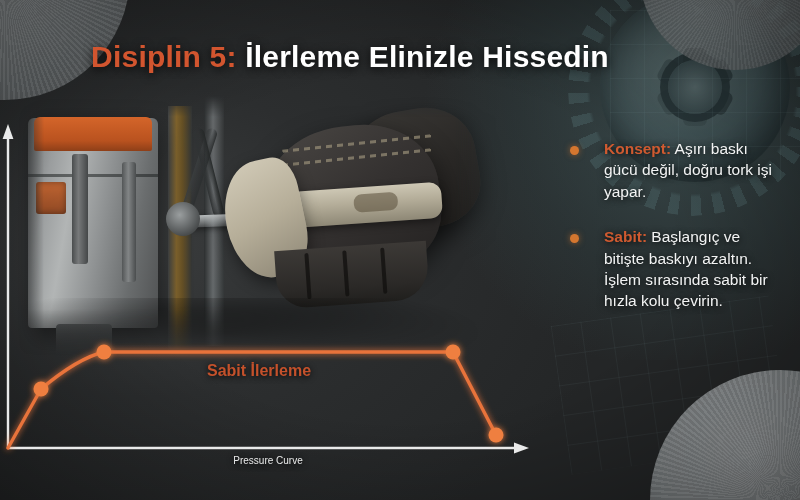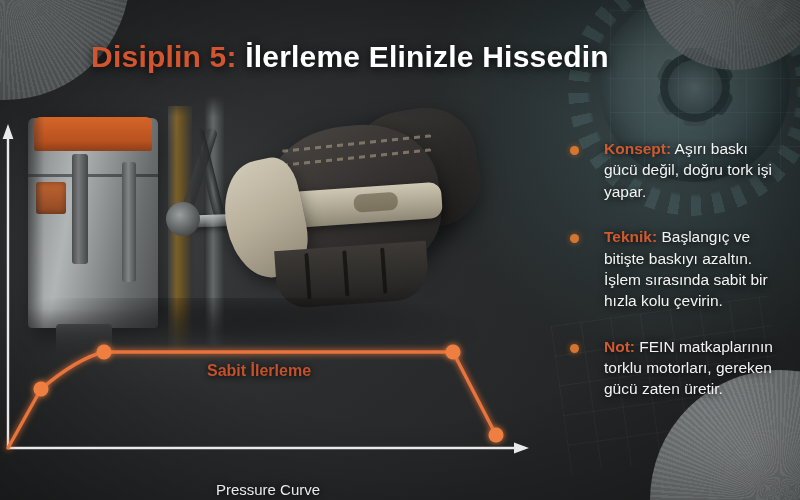--- a/index.html
+++ b/index.html
@@ -245,23 +245,22 @@
     color:#ffffff;
     text-shadow:0 2px 10px rgba(0,0,0,.85);
     white-space:nowrap;
   }
   .title .accent{ color:#d2552f;text-align:center; }
 
   
   .chart{ position:absolute;left:0;top:0;width:560px;height:500px; }
   .chart-caption{
     position:absolute;left:0;top:455px;width:536px;text-align:center;
-    color:#e9eaea;font-size:15px;
+    color:#e9eaea;font-size:10px;
     text-shadow:0 1px 6px rgba(0,0,0,.9);
-    margin-top:26px;
   }
   .chart-inline-label{
     position:absolute;left:207px;top:362px;
     color:#c4512b;font-size:16px;font-weight:bold;
     text-shadow:0 1px 6px rgba(0,0,0,.9);
   }
 
   
   .bullets{
     position:absolute;left:570px;top:126px;width:222px;
@@ -373,23 +372,19 @@
 
   <div class="bullets">
 
     <div class="bullet">
       <span class="dot"></span>
       <p><span class="lead">Konsept:</span><span> Aşırı baskı gücü değil, doğru tork işi yapar.</span></p>
     </div>
 
     <div class="bullet">
       <span class="dot"></span>
-      <p><span class="lead">Teknik:</span><span> Başlangıç ve bitişte baskıyı azaltın. İşlem sırasında sabit bir hızla kolu çevirin.</span></p>
+      <p><span class="lead">Sabit:</span><span> Başlangıç ve bitişte baskıyı azaltın. İşlem sırasında sabit bir hızla kolu çevirin.</span></p>
     </div>
 
-    <div class="bullet">
-      <span class="dot"></span>
-      <p><span class="lead">Not:</span><span> FEIN matkaplarının torklu motorları, gereken gücü zaten üretir.</span></p>
-    </div>
 
   </div>
 
 </div>
 
 </body></html>

